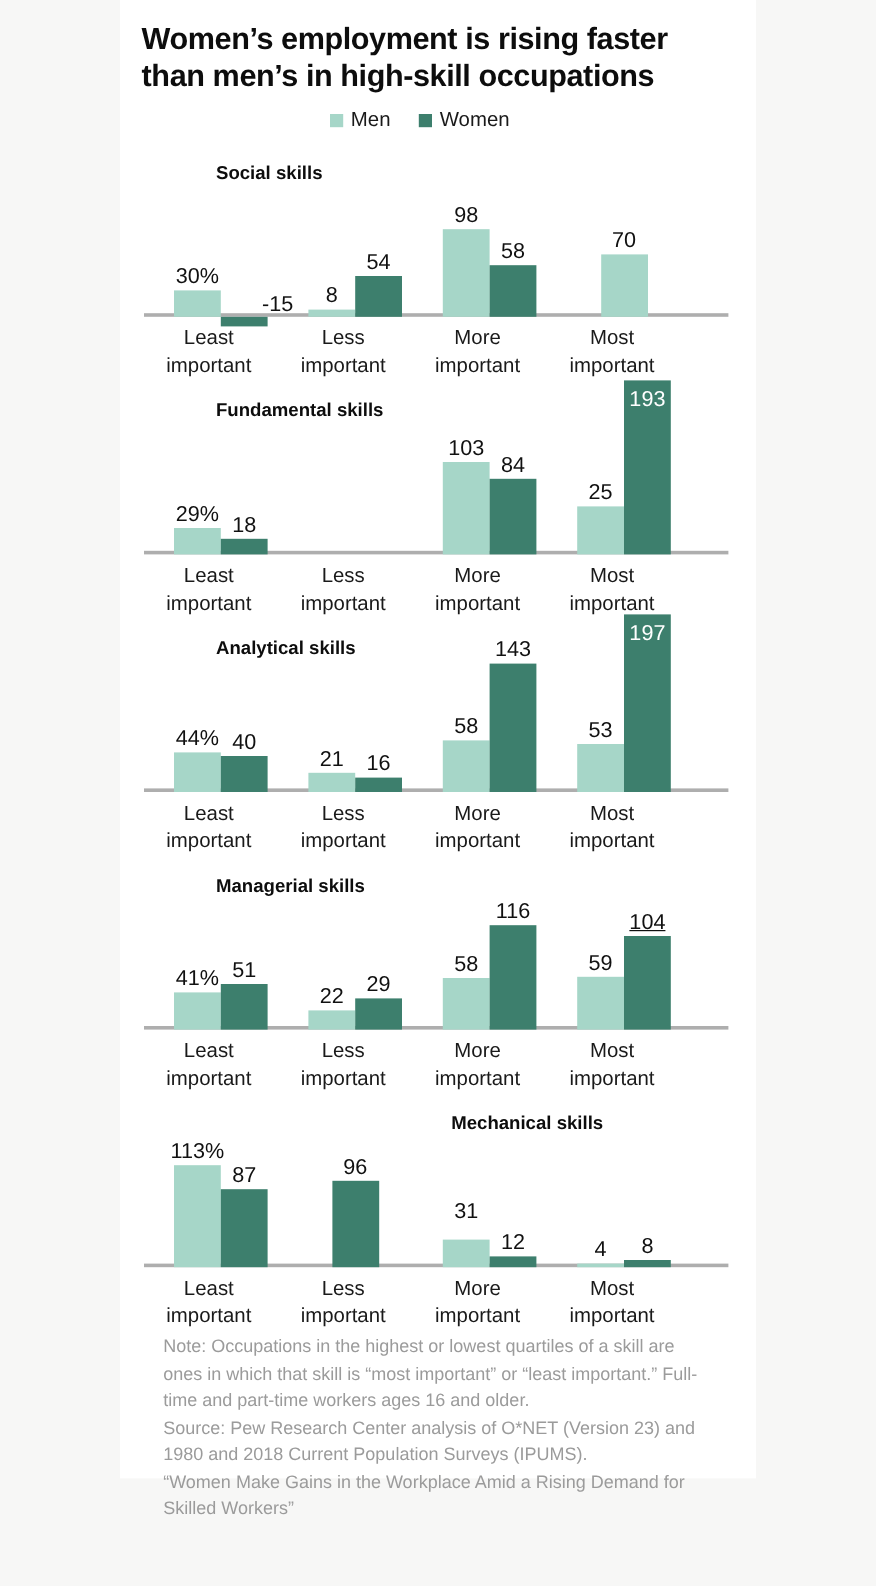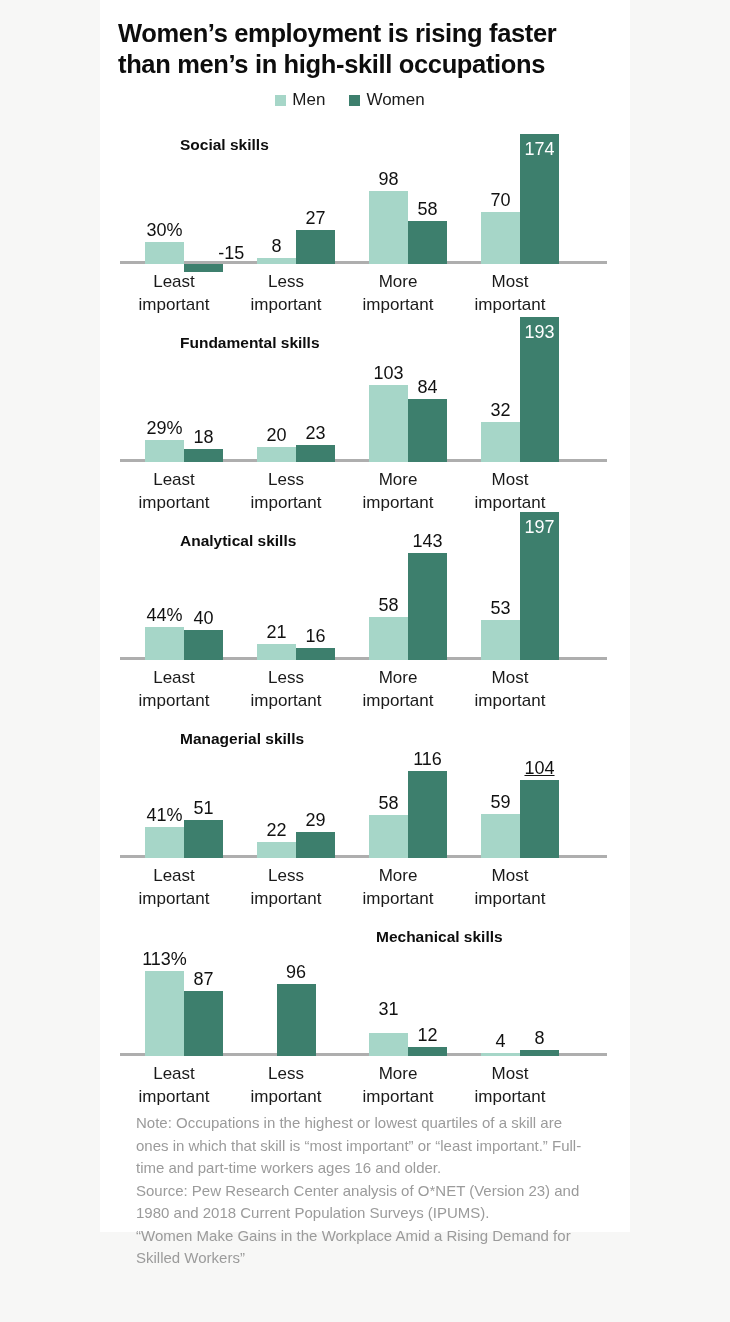--- a/index.html
+++ b/index.html
@@ -216,45 +216,41 @@
                 </div>
               </div>
               <div class="group" style="left: 120px;">
                 <div class="bars">
                   <div class="bar-slot">
                     <div class="bar" style="height: 6px; background: rgb(166, 214, 200);"></div>
                     <div class="bar-value" style="bottom: 9px;">8</div>
                   </div>
                   <div class="bar-slot">
                     <div class="bar" style="height: 34.5px; background: rgb(61, 127, 109);"></div>
-                    <div class="bar-value" style="bottom: 37.5px;">27</div>
+                    <div class="bar-value" style="bottom: 37.5px;">54</div>
                   </div>
                 </div>
               </div>
               <div class="group" style="left: 232px;">
                 <div class="bars">
                   <div class="bar-slot">
                     <div class="bar" style="height: 73.5px; background: rgb(166, 214, 200);"></div>
                     <div class="bar-value" style="bottom: 76.5px;">98</div>
                   </div>
                   <div class="bar-slot">
                     <div class="bar" style="height: 43.5px; background: rgb(61, 127, 109);"></div>
                     <div class="bar-value" style="bottom: 46.5px;">58</div>
                   </div>
                 </div>
               </div>
               <div class="group" style="left: 344px;">
                 <div class="bars">
                   <div class="bar-slot">
                     <div class="bar" style="height: 52.5px; background: rgb(166, 214, 200);"></div>
                     <div class="bar-value" style="bottom: 55.5px;">70</div>
-                  </div>
-                  <div class="bar-slot">
-                    <div class="bar" style="height: 130.5px; background: rgb(61, 127, 109);"></div>
-                    <div class="bar-value inside" style="bottom: 106.5px;">174</div>
                   </div>
                 </div>
               </div>
             </div>
             <div class="cat-labels">
               <div class="cat-label">
                 <span>Least</span>
                 <span>important</span>
               </div>
               <div class="cat-label">
@@ -280,49 +276,37 @@
                   <div class="bar-slot">
                     <div class="bar" style="height: 21.75px; background: rgb(166, 214, 200);"></div>
                     <div class="bar-value" style="bottom: 24.75px;">29%</div>
                   </div>
                   <div class="bar-slot">
                     <div class="bar" style="height: 13.5px; background: rgb(61, 127, 109);"></div>
                     <div class="bar-value" style="bottom: 16.5px;">18</div>
                   </div>
                 </div>
               </div>
-              <div class="group" style="left: 120px;">
-                <div class="bars">
-                  <div class="bar-slot">
-                    <div class="bar" style="height: 15px; background: rgb(166, 214, 200);"></div>
-                    <div class="bar-value" style="bottom: 18px;">20</div>
-                  </div>
-                  <div class="bar-slot">
-                    <div class="bar" style="height: 17.25px; background: rgb(61, 127, 109);"></div>
-                    <div class="bar-value" style="bottom: 20.25px;">23</div>
-                  </div>
-                </div>
-              </div>
               <div class="group" style="left: 232px;">
                 <div class="bars">
                   <div class="bar-slot">
                     <div class="bar" style="height: 77.25px; background: rgb(166, 214, 200);"></div>
                     <div class="bar-value" style="bottom: 80.25px;">103</div>
                   </div>
                   <div class="bar-slot">
                     <div class="bar" style="height: 63px; background: rgb(61, 127, 109);"></div>
                     <div class="bar-value" style="bottom: 66px;">84</div>
                   </div>
                 </div>
               </div>
               <div class="group" style="left: 344px;">
                 <div class="bars">
                   <div class="bar-slot">
                     <div class="bar" style="height: 40.5px; background: rgb(166, 214, 200);"></div>
-                    <div class="bar-value" style="bottom: 43.5px;">32</div>
+                    <div class="bar-value" style="bottom: 43.5px;">25</div>
                   </div>
                   <div class="bar-slot">
                     <div class="bar" style="height: 144.75px; background: rgb(61, 127, 109);"></div>
                     <div class="bar-value inside" style="bottom: 120.75px;">193</div>
                   </div>
                 </div>
               </div>
             </div>
             <div class="cat-labels">
               <div class="cat-label">

